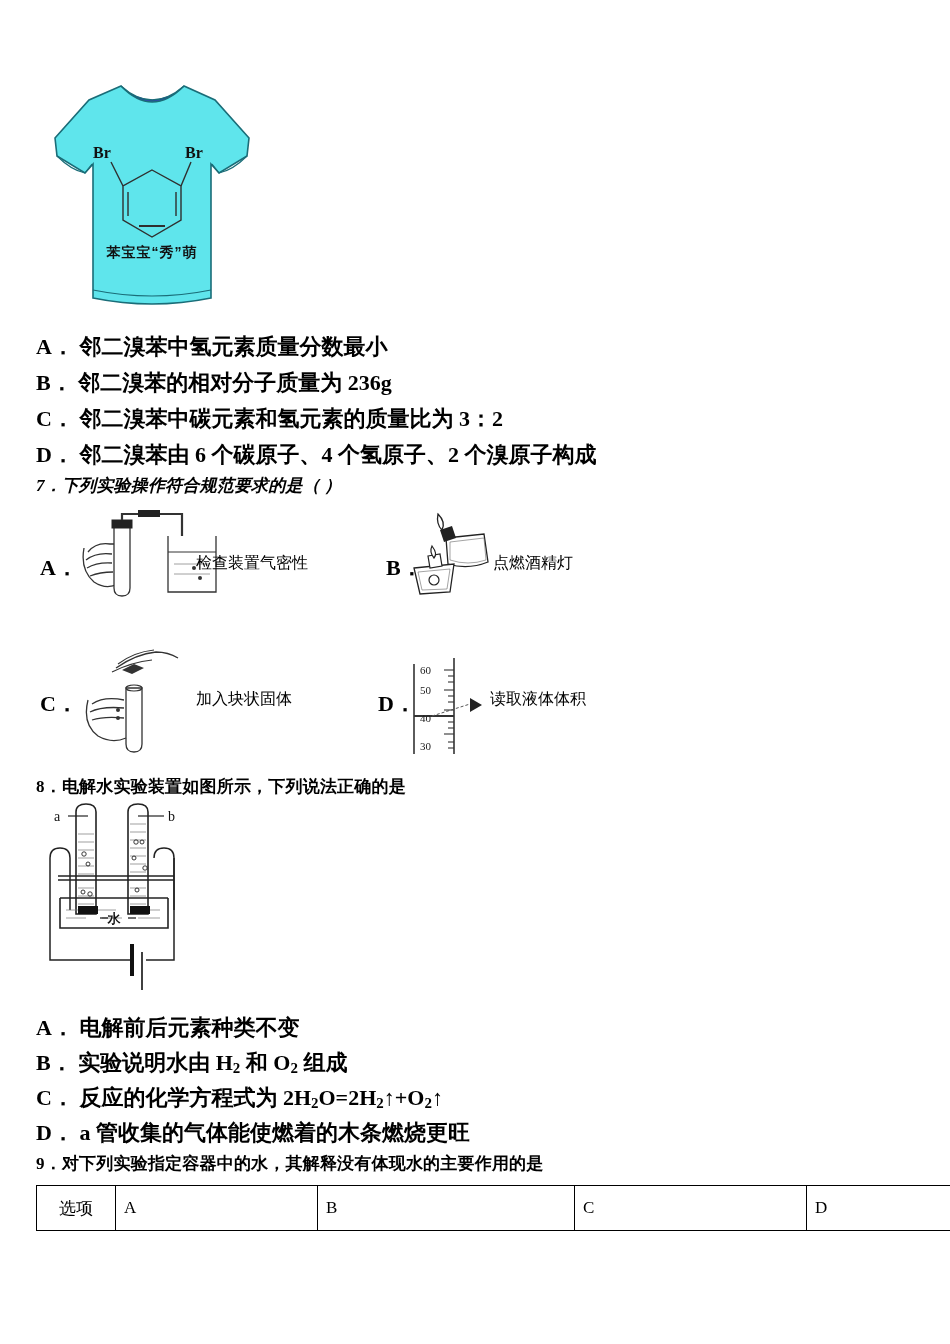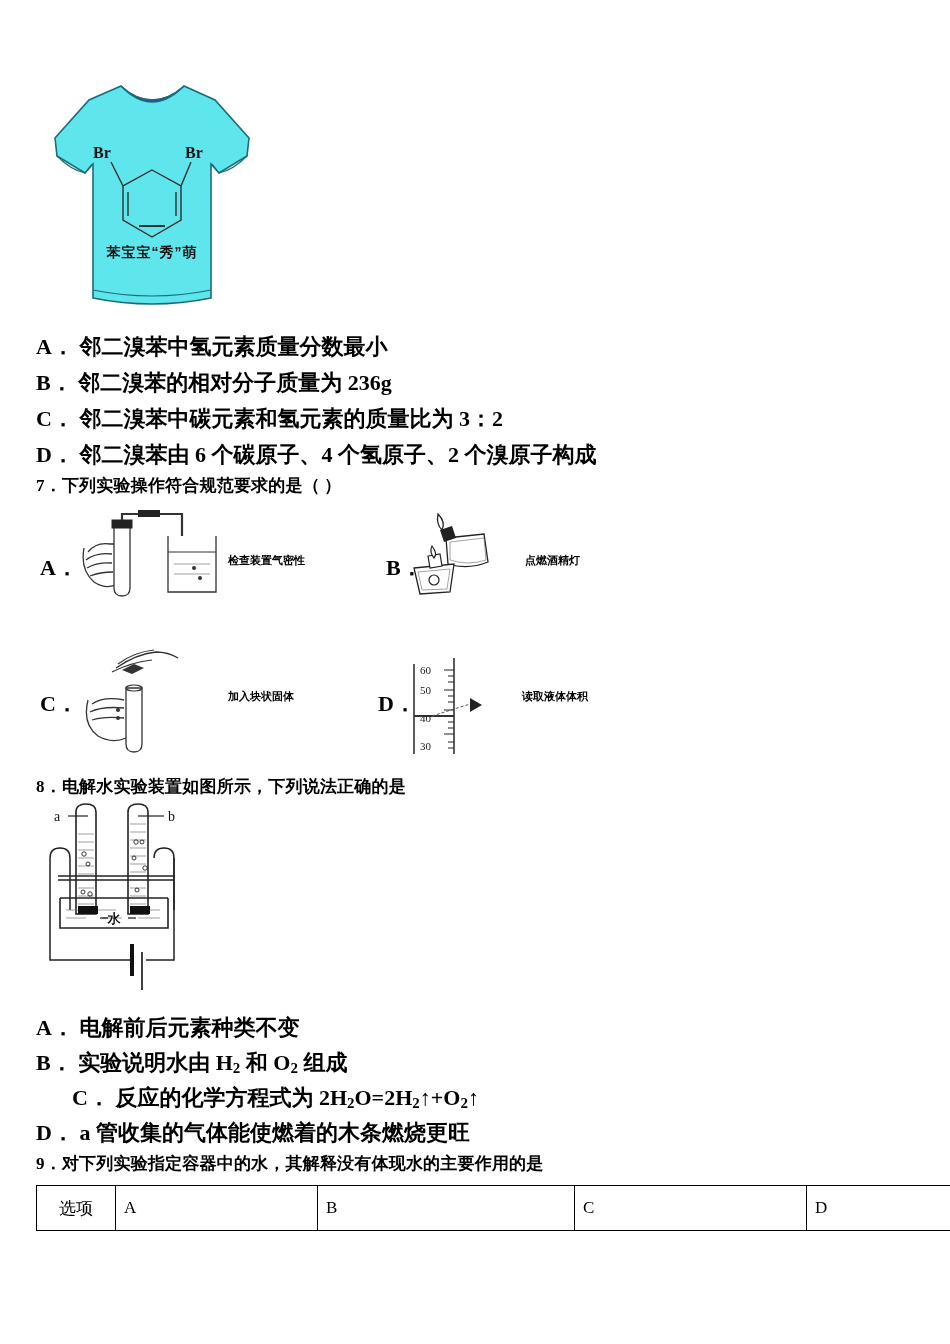--- a/index.html
+++ b/index.html
@@ -48,24 +48,23 @@
     left: 45px;
     top: 78px;
     width: 215px;
     height: 232px;
   }
 
   
   .icon-box { position: absolute; }
   .cap {
     position: absolute;
-    font-weight: bold;
-    font-size: 11px;
+    font-weight: normal;
+    font-size: 16px;
     white-space: nowrap;
-    margin-left: 32px;
   }
 
   
   .electro {
     position: absolute;
     left: 42px;
     top: 802px;
     width: 215px;
     height: 190px;
   }
@@ -142,21 +141,21 @@
   </div>
   <div class="optline" style="left:36px; top:404px;">
     <span class="opt-label">C．</span>
     <span>邻二溴苯中碳元素和氢元素的质量比为 3：2</span>
   </div>
   <div class="optline" style="left:36px; top:440px;">
     <span class="opt-label">D．</span>
     <span>邻二溴苯由 6 个碳原子、4 个氢原子、2 个溴原子构成</span>
   </div>
 
-  <div class="qline" style="left:36px; top:474px;">7．下列实验操作符合规范要求的是（      ）</div>
+  <div class="qline" style="left:36px; top:474px;font-style:italic;">7．下列实验操作符合规范要求的是（      ）</div>
 
   <div class="optline" style="left:40px; top:553px;">A．</div>
   <div class="icon-box" style="left:82px; top:508px; width:110px; height:90px;">
     <svg width="180" height="92" viewBox="0 0 180 92">
 
       <path d="M6 44 Q14 34 28 36 L34 36 M4 52 Q14 44 30 46 M5 60 Q15 54 30 55 M8 68 Q18 64 31 64" fill="none" stroke="#333" stroke-width="1.3"></path>
       <path d="M2 40 Q-2 62 12 74 Q24 82 36 76" fill="none" stroke="#333" stroke-width="1.3"></path>
 
       <path d="M32 18 L32 80 Q32 88 40 88 Q48 88 48 80 L48 18 Z" fill="#fff" stroke="#333" stroke-width="1.3"></path>
       <rect x="30" y="12" width="20" height="8" fill="#222" stroke="#222"></rect>
@@ -330,21 +329,21 @@
   </div>
 
   <div class="optline" style="left:36px; top:1013px;">
     <span class="opt-label">A．</span>
     <span>电解前后元素种类不变</span>
   </div>
   <div class="optline" style="left:36px; top:1048px;">
     <span class="opt-label">B．</span>
     <span>实验说明水由 H<sub>2</sub> 和 O<sub>2</sub> 组成</span>
   </div>
-  <div class="optline" style="left:36px; top:1083px;margin-left:36px;">
+  <div class="optline" style="left:36px; top:1083px;">
     <span class="opt-label">C．</span>
     <span>反应的化学方程式为 2H<sub>2</sub>O=2H<sub>2</sub>↑+O<sub>2</sub>↑</span>
   </div>
   <div class="optline" style="left:36px; top:1118px;">
     <span class="opt-label">D．</span>
     <span>a 管收集的气体能使燃着的木条燃烧更旺</span>
   </div>
 
   <div class="qline" style="left:36px; top:1152px;">9．对下列实验指定容器中的水，其解释没有体现水的主要作用的是</div>
 

